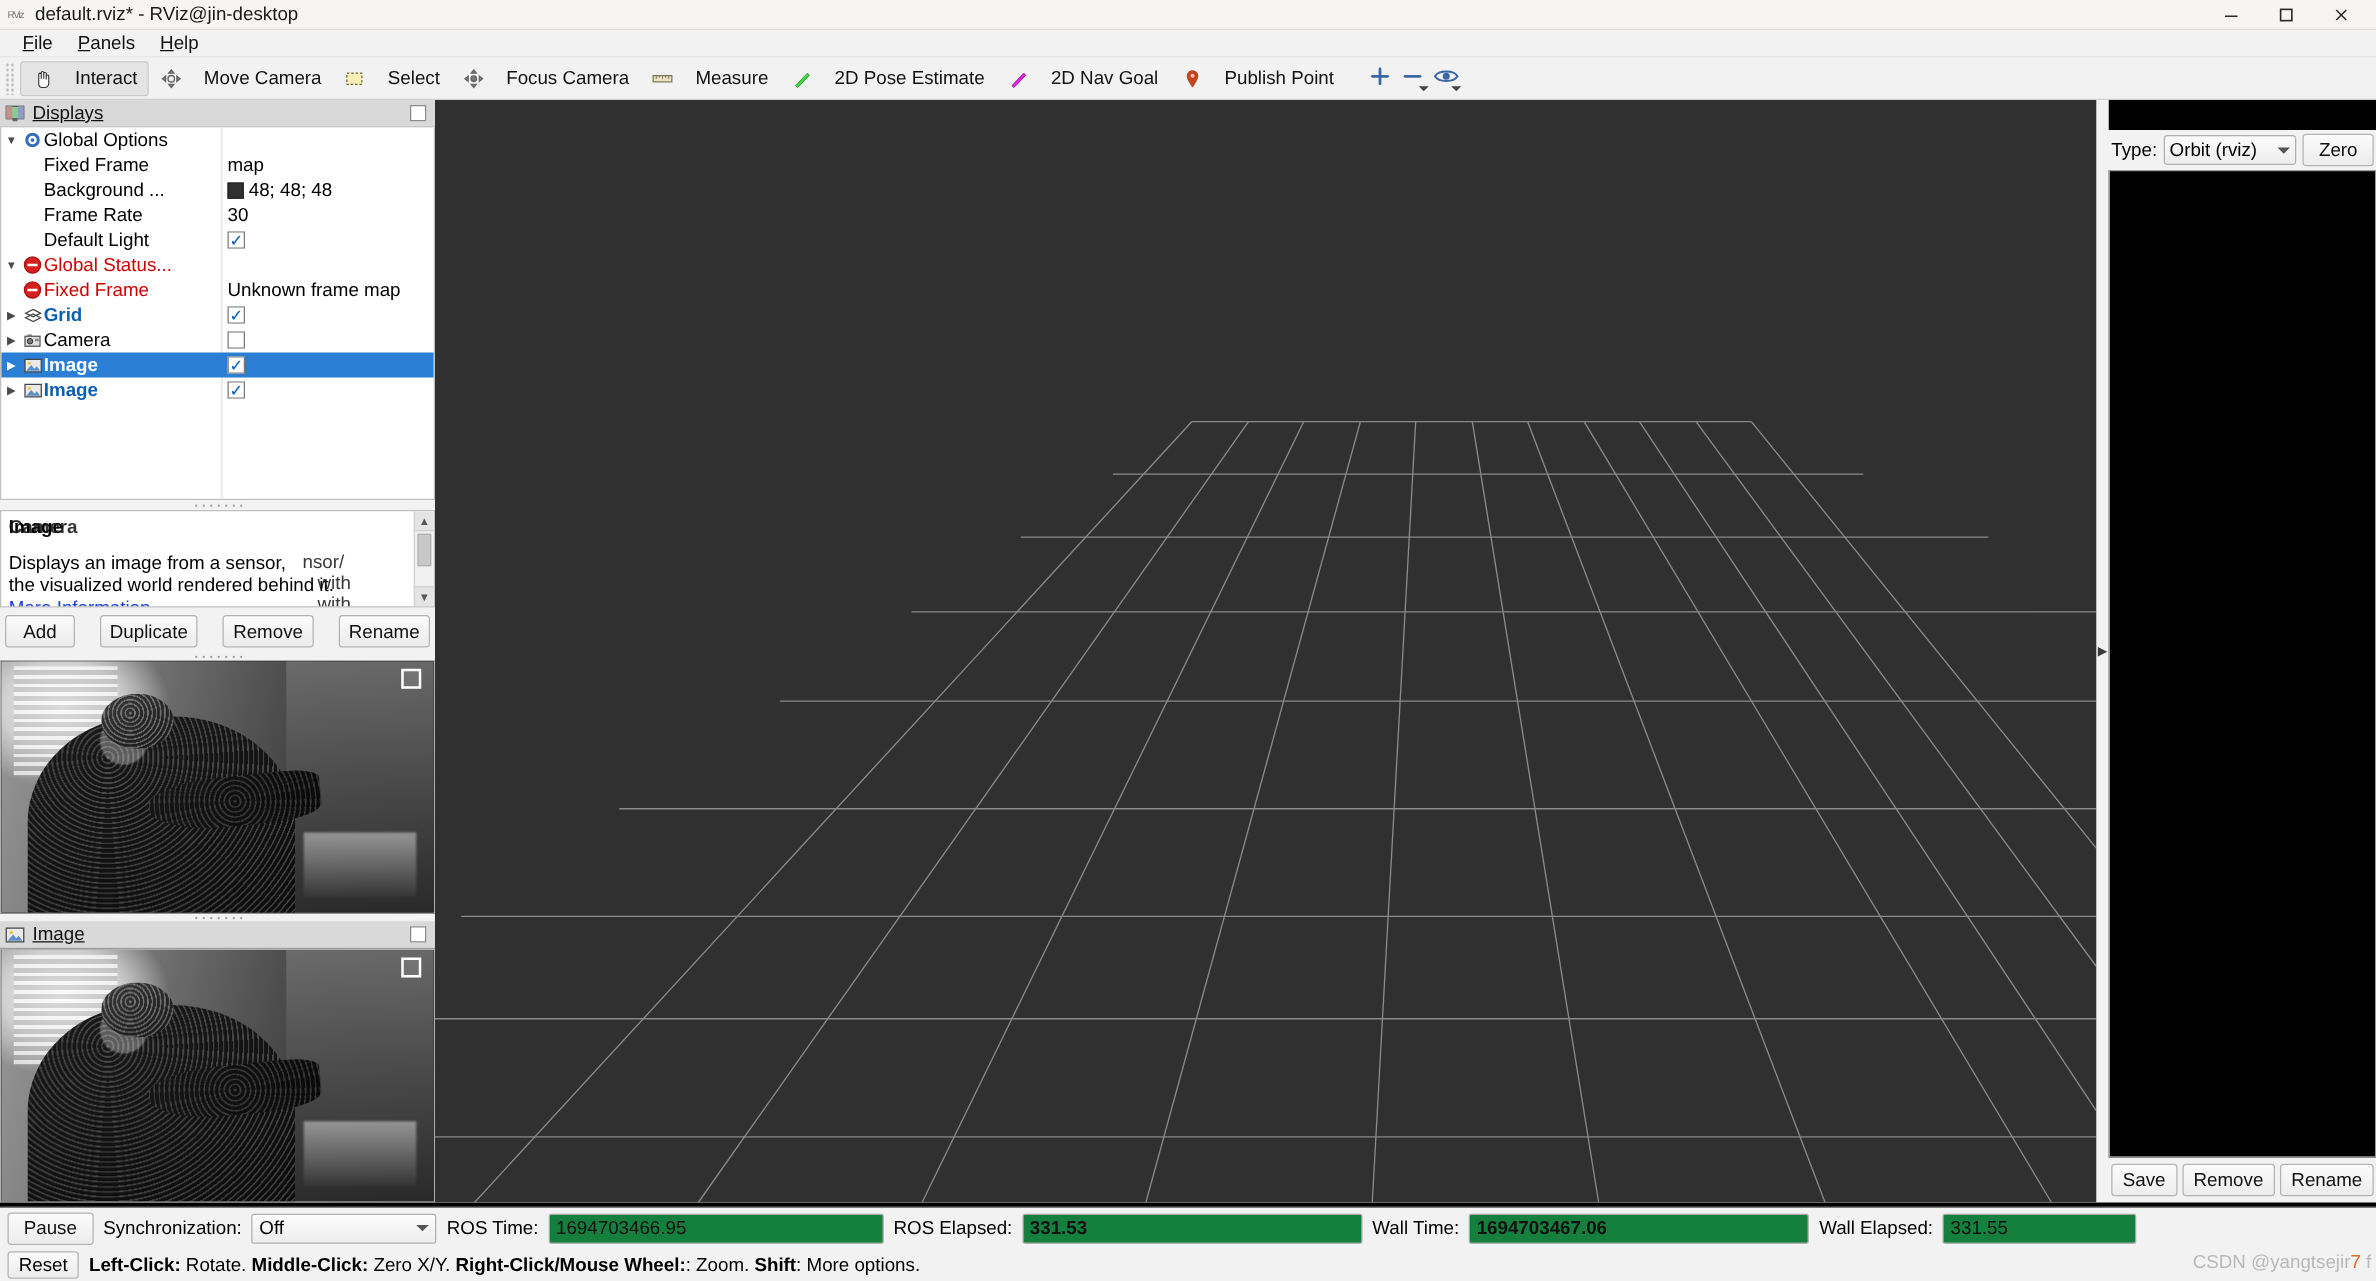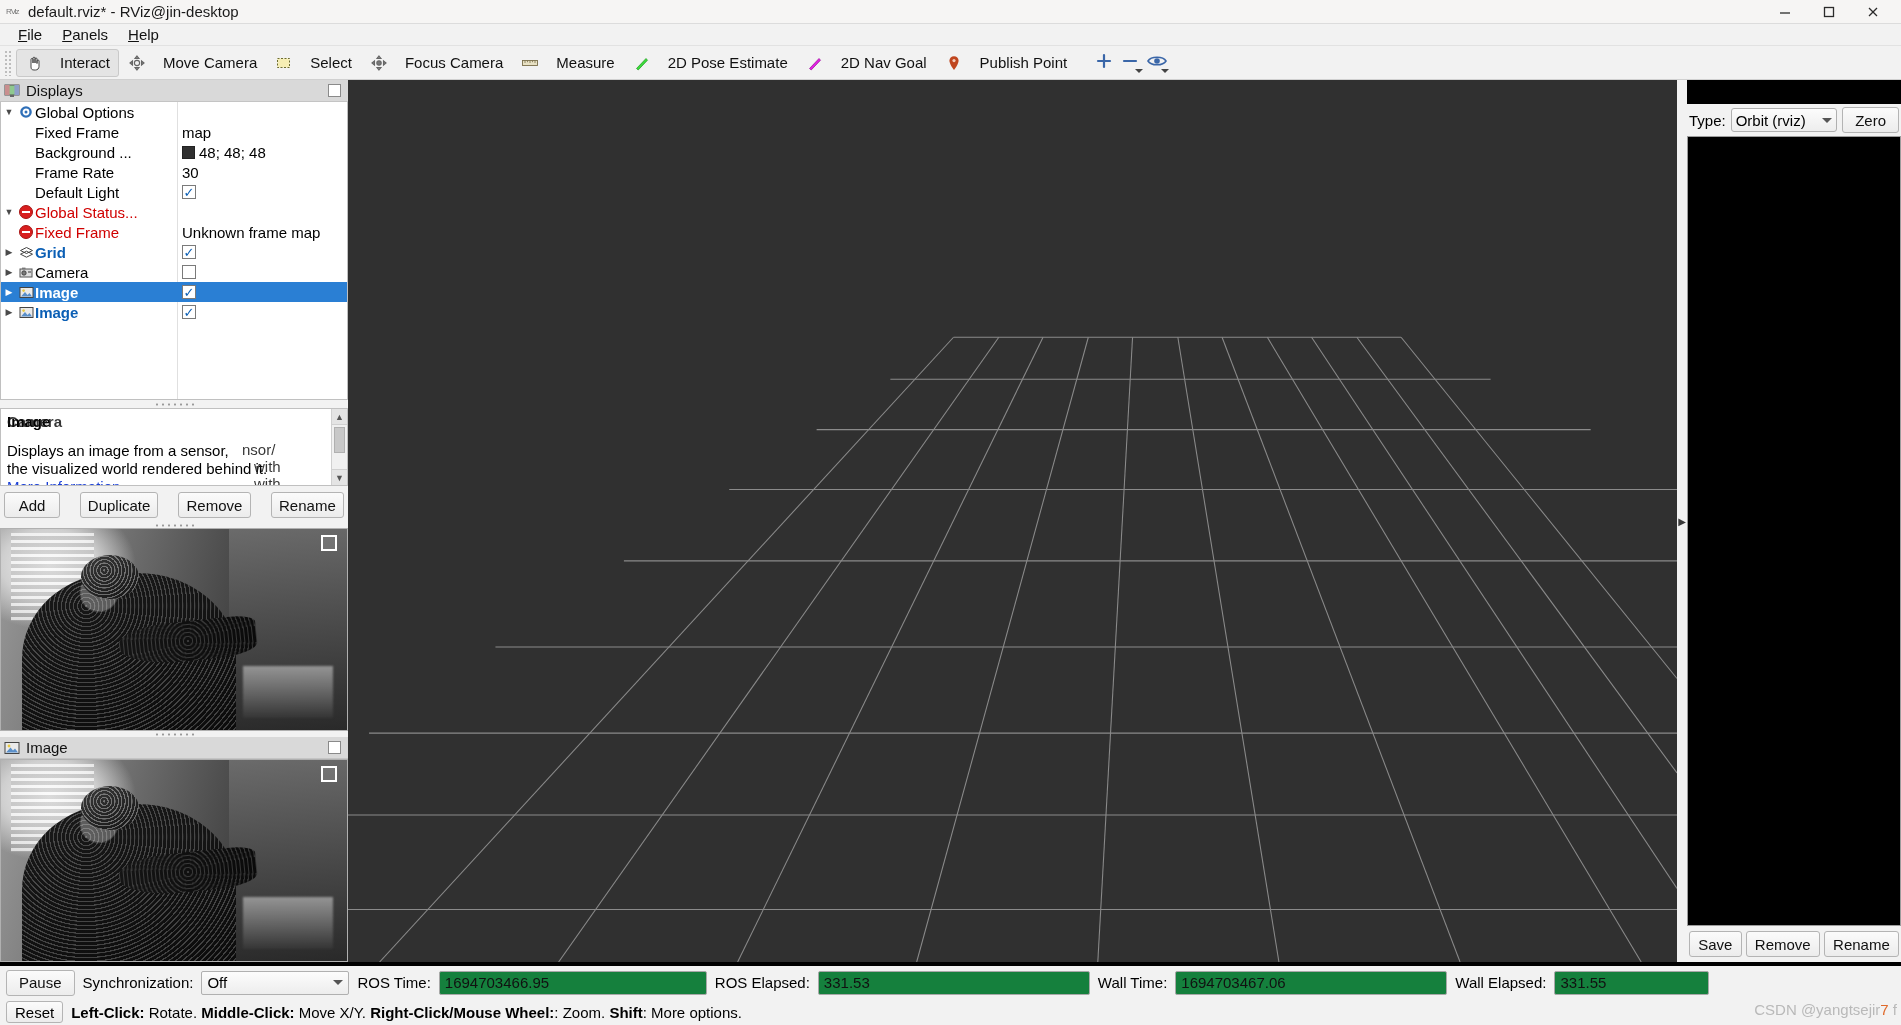--- a/index.html
+++ b/index.html
@@ -148,21 +148,21 @@
     background: #d9d9d9;
     display: flex;
     align-items: center;
     padding: 0 4px;
     font-size: 15px;
     color: #111;
     border-bottom: 1px solid #c4c4c4;
     flex: 0 0 22px;
   }
   .panel-header .ph-icon { width: 16px; height: 14px; margin-right: 6px; flex:0 0 16px;}
-  .panel-header .ph-title { flex: 1 1 auto; }
+  .panel-header .ph-title { flex: 1 1 auto; text-decoration: underline; }
   .float-box {
     width: 13px; height: 13px;
     border: 1px solid #8a8a8a;
     background: #fff;
     margin-right: 3px;
   }
 
   
   .tree {
     background: #fff;
@@ -486,21 +486,21 @@
     height: 24px;
     border: 1px solid #a8a8a8;
     background: #15803d;
     font-family: "Liberation Sans", sans-serif;
     font-size: 15px;
     padding: 0 5px;
     color: #111;
     border-radius: 2px;
   }
   .tinput-wide { width: 268px; }
-  .tinput-med  { width: 272px; }
+  .tinput-med  { width: 272px; font-weight: bold; }
   .tinput-small{ width: 155px; }
   .sync-combo {
     width: 148px;
     height: 24px;
     background: linear-gradient(#fcfcfc,#ededed);
     border: 1px solid #b0b0b0;
     border-radius: 2px;
     display: flex; align-items: center;
     padding: 0 5px;
     position: relative;
@@ -986,20 +986,20 @@
     <input class="tinput-med" type="text" readonly="" value="331.53" style="">
     <span class="lbl">Wall Time:</span>
     <input class="tinput-med" type="text" readonly="" value="1694703467.06" style="">
     <span class="lbl">Wall Elapsed:</span>
     <input class="tinput-small" type="text" readonly="" value="331.55" style="">
   </div>
 
   <div class="statusbar">
     <div class="reset-btn">Reset</div>
     <div class="hint">
-      <b>Left-Click:</b><span> Rotate. </span><b>Middle-Click:</b><span> Move X/Y. </span><b>Right-Click/Mouse Wheel:</b><span>: Zoom. </span><b>Shift</b><span>: More options.</span>
+      <b>Left-Click:</b><span> Rotate. </span><b>Middle-Click:</b><span> Zero X/Y. </span><b>Right-Click/Mouse Wheel:</b><span>: Zoom. </span><b>Shift</b><span>: More options.</span>
     </div>
     <div class="watermark">
       <span>CSDN @yangtsejir</span><span class="orange">7</span><span> f</span>
     </div>
   </div>
 
 </div>
 
 </body></html>

